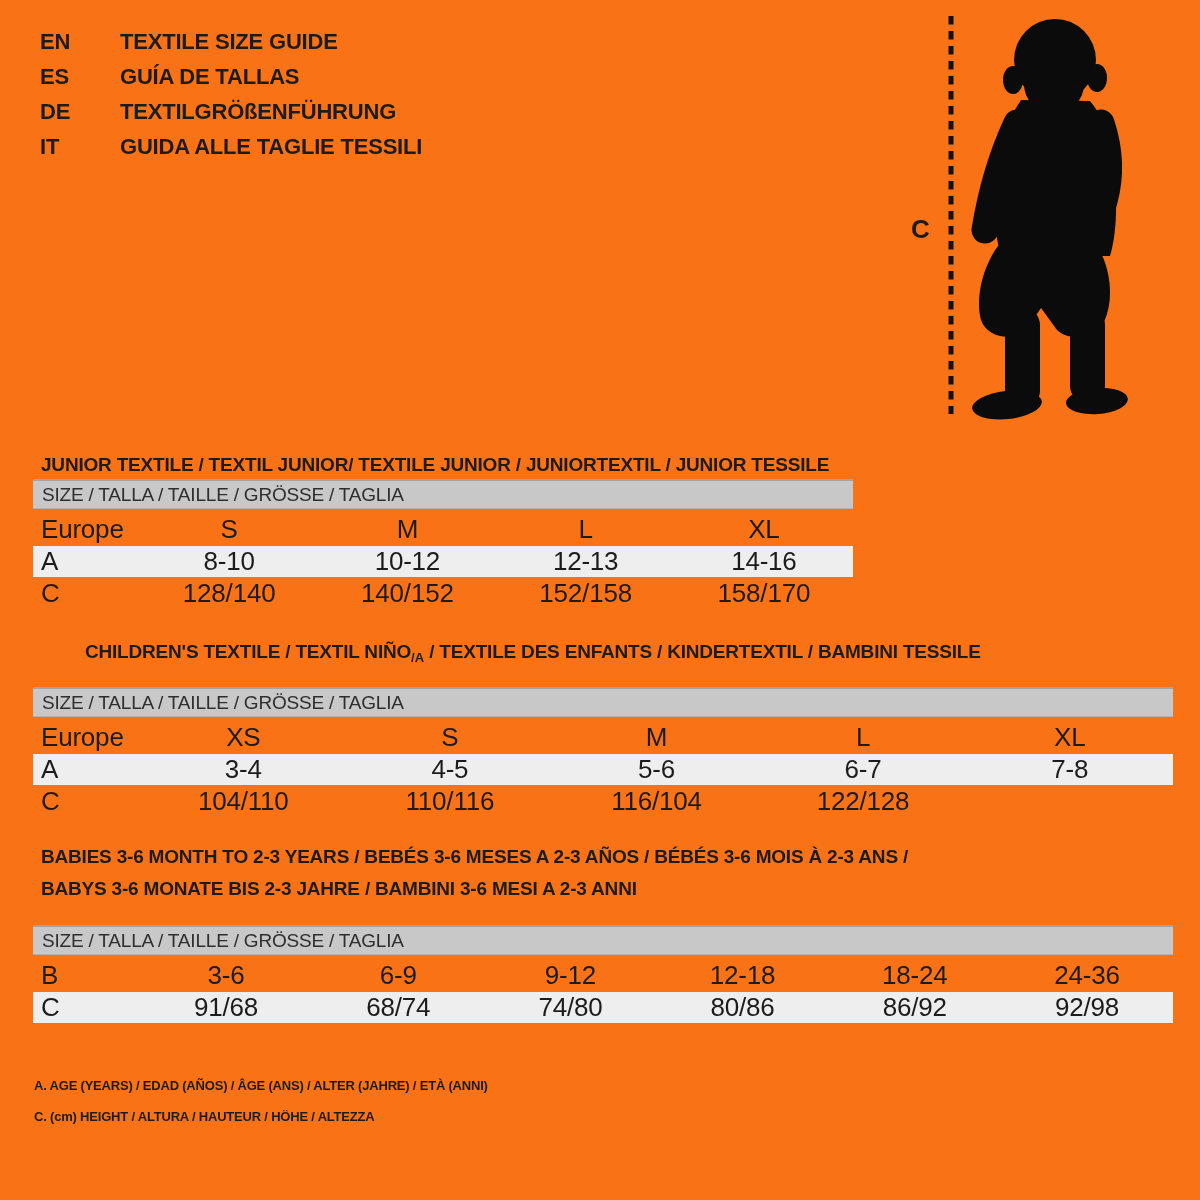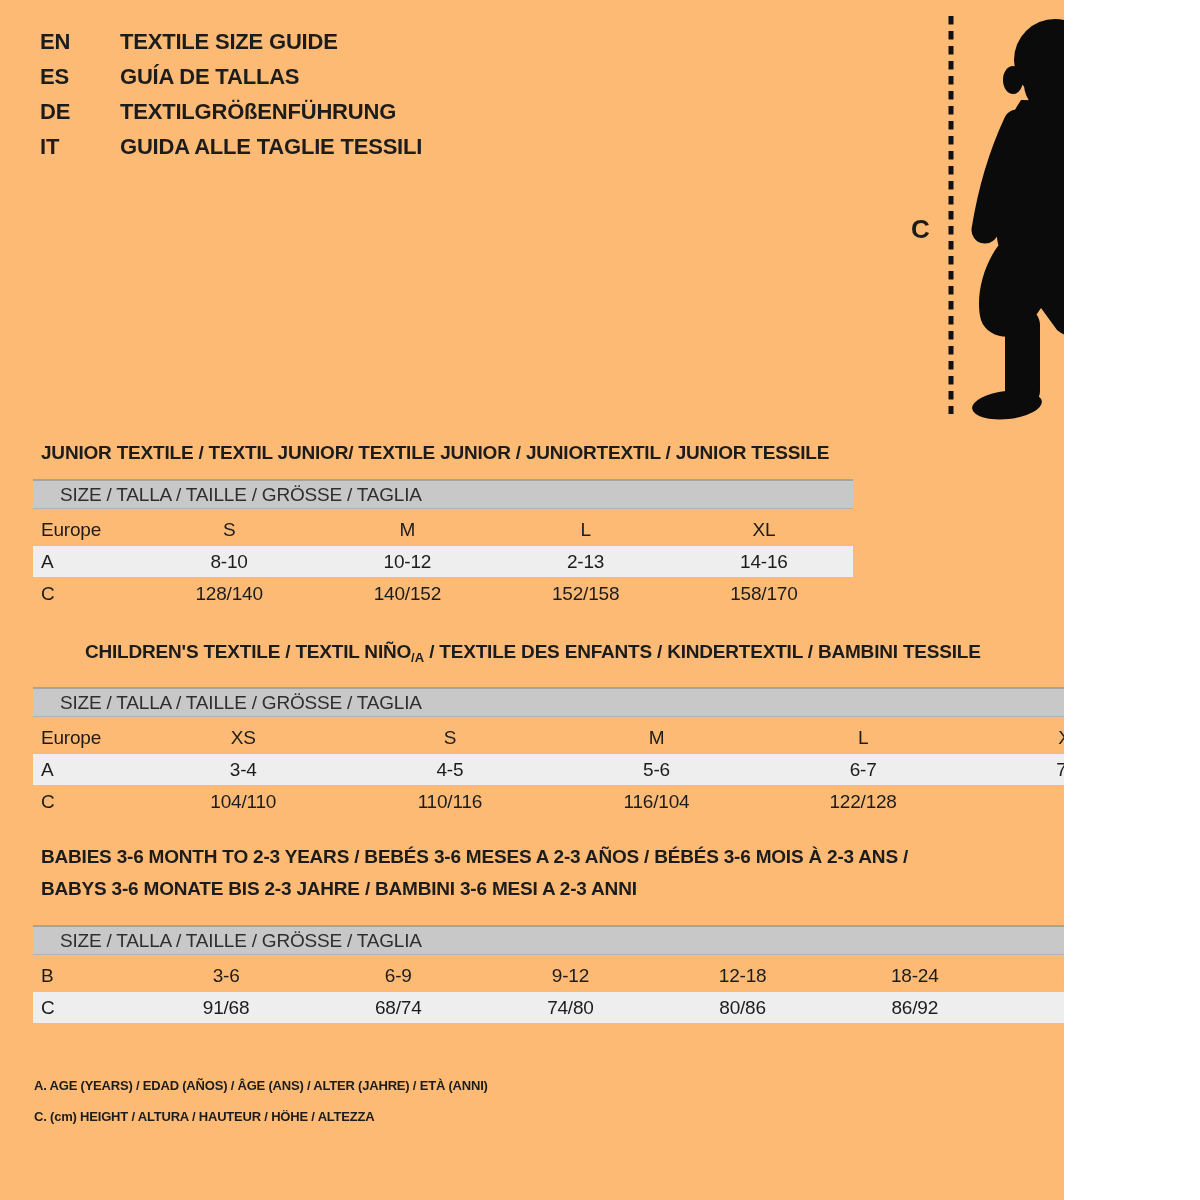--- a/index.html
+++ b/index.html
@@ -1,45 +1,45 @@
 <!DOCTYPE html>
 <html><head>
 <meta charset="utf-8">
 <style>
   html,body{margin:0;padding:0;background:#ffffff;}
   .page{
-    position:relative;width:1064px;height:1200px;background:#fdba74;
+    position:relative;width:1200px;height:1200px;background:#f97316;
     font-family:"Liberation Sans","DejaVu Sans",sans-serif;color:#1c1c1c;
     overflow:hidden;letter-spacing:-0.2px;
   }
   
   .langs{position:absolute;left:40px;top:24px;}
   .lang-row{display:flex;height:35px;align-items:center;font-weight:700;font-size:22px;}
   .lang-code{width:80px;}
   
   .figure{position:absolute;left:905px;top:6px;width:270px;height:420px;}
   .height-label{position:absolute;left:6px;top:208px;font-weight:700;font-size:26px;}
   .figure svg{position:absolute;left:0;top:0;}
   
   .section-title{position:absolute;left:41px;font-weight:700;font-size:19px;white-space:nowrap;}
-  .title-junior{top:442px;}
+  .title-junior{top:454px;}
   .title-children{top:641px;margin-left:44px;}
   .title-babies{top:841px;line-height:32px;}
   .sub-a{font-size:13px;vertical-align:-4px;letter-spacing:0;}
   
   .size-table{position:absolute;left:33px;box-sizing:border-box;}
   .tbl-junior{top:479px;width:820px;}
   .tbl-children{top:687px;width:1140px;}
   .tbl-babies{top:925px;width:1140px;}
   .size-header{
     box-sizing:border-box;height:30px;line-height:27px;background:#c8c8c8;
     border-top:2px solid #a3a3a3;border-bottom:1px solid #b2b2b2;
-    padding-left:27px;font-size:19px;color:#2e2e2e;margin-bottom:5px;
+    padding-left:9px;font-size:19px;color:#2e2e2e;margin-bottom:5px;
   }
-  .trow{display:grid;height:31px;line-height:31px;font-size:19px;margin-bottom:1px;}
+  .trow{display:grid;height:31px;line-height:31px;font-size:26px;margin-bottom:1px;}
   .rows > .trow:nth-child(2){background:#eeeeee;}
   .rows.cols-4 > .trow{grid-template-columns:107px repeat(4,1fr);}
   .rows.cols-5 > .trow{grid-template-columns:107px repeat(5,1fr);}
   .rows.cols-6 > .trow{grid-template-columns:107px repeat(6,1fr);}
   .tlabel{padding-left:8px;text-align:left;}
   .tcell{text-align:center;}
   
   .legend{position:absolute;left:34px;top:1070px;font-weight:700;font-size:13px;line-height:31px;}
 </style>
 </head>
@@ -95,21 +95,21 @@
           <div class="tlabel">Europe</div>
           <div class="tcell">S</div>
           <div class="tcell">M</div>
           <div class="tcell">L</div>
           <div class="tcell">XL</div>
         </div>
         <div class="trow">
           <div class="tlabel">A</div>
           <div class="tcell">8-10</div>
           <div class="tcell">10-12</div>
-          <div class="tcell">2-13</div>
+          <div class="tcell">12-13</div>
           <div class="tcell">14-16</div>
         </div>
         <div class="trow">
           <div class="tlabel">C</div>
           <div class="tcell">128/140</div>
           <div class="tcell">140/152</div>
           <div class="tcell">152/158</div>
           <div class="tcell">158/170</div>
         </div>
       </div>

